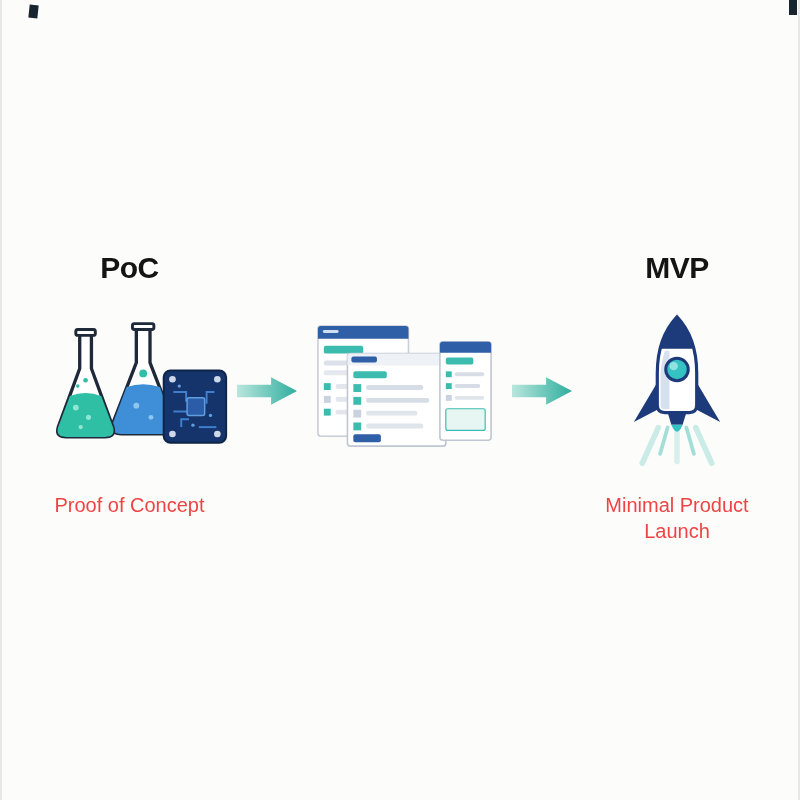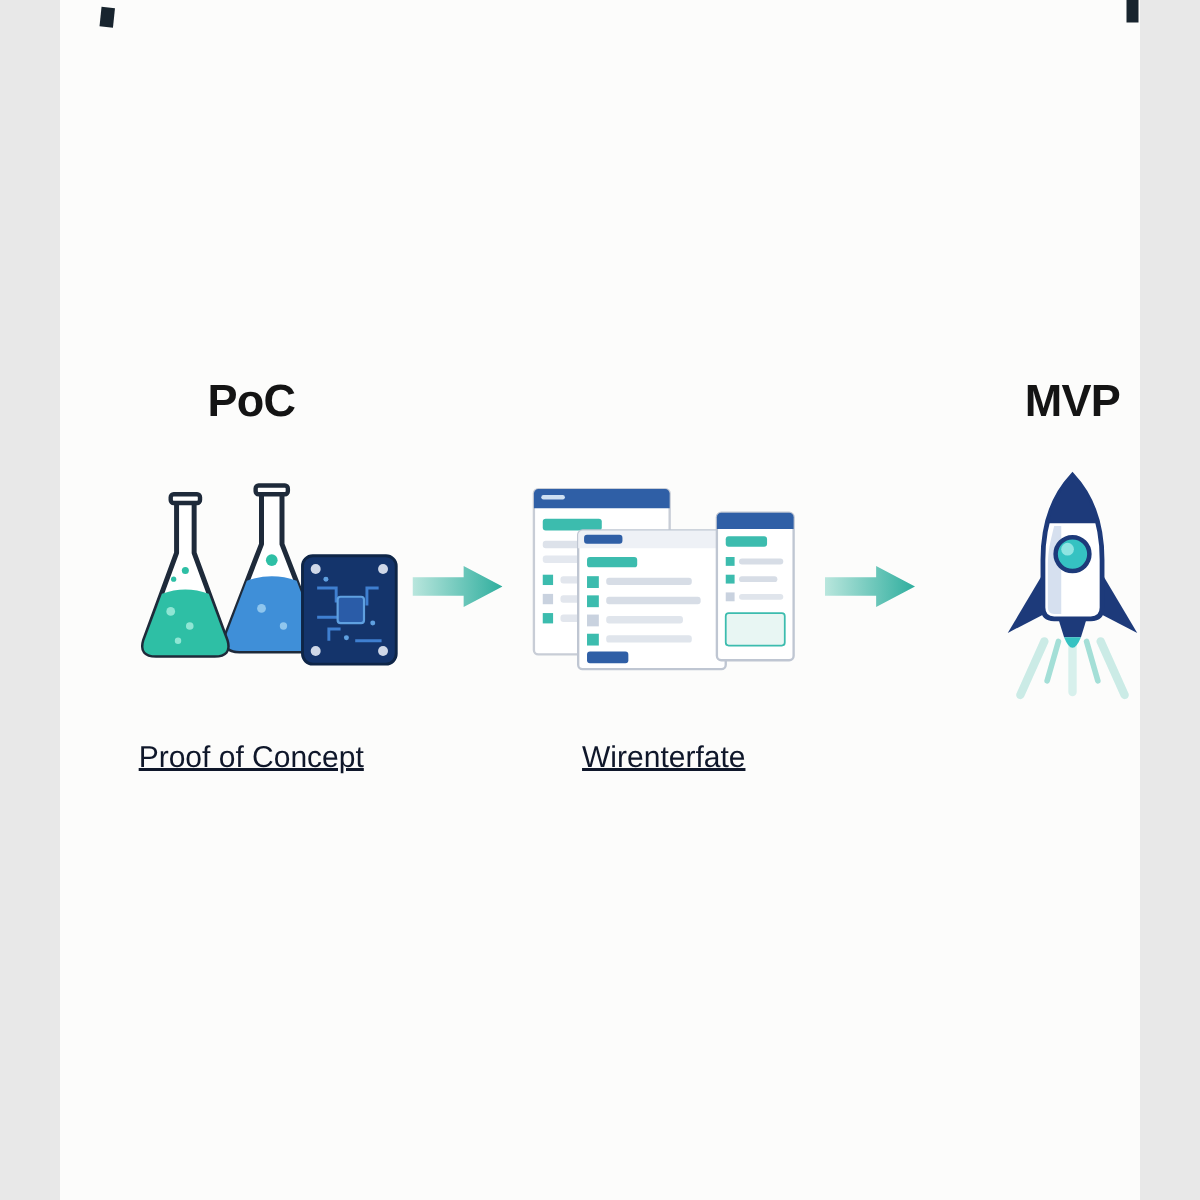--- a/index.html
+++ b/index.html
@@ -1,17 +1,17 @@
 <!DOCTYPE html>
 <html><head>
 <meta charset="utf-8">
 <style>
   html,body{margin:0;padding:0;background:#e8e8e8;}
   .canvas{
-    position:relative;width:720px;height:800px;margin:0 auto;
+    position:relative;width:796px;height:800px;margin:0 auto;
     background:#fcfcfb;overflow:hidden;
     font-family:"Liberation Sans", sans-serif;
   }
   .corner{position:absolute;background:#18242e;}
   .corner-left{left:27px;top:5px;width:9px;height:13px;transform:rotate(6deg);}
   .corner-right{right:1px;top:0;width:8px;height:15px;}
   .diagram{
     position:absolute;left:20px;top:240px;width:760px;
     display:grid;
     grid-template-columns:215px 60px 215px 60px 210px;
@@ -20,22 +20,22 @@
   }
   .c1{grid-column:1}.c2{grid-column:2}.c3{grid-column:3}.c4{grid-column:4}.c5{grid-column:5}
   .r1{grid-row:1}.r2{grid-row:2}.r3{grid-row:3}
   .stage-title{
     font-size:30px;font-weight:700;color:#141414;letter-spacing:-0.5px;
     align-self:center;
   }
   .icon-cell{display:flex;align-items:center;justify-content:center;width:100%;height:100%;}
   .arrow-cell{display:flex;align-items:center;justify-content:center;width:100%;height:100%;}
   .caption{
-    font-size:20px;color:#0f172a;text-align:center;line-height:1.3;
-    align-self:start;padding-top:6px;text-decoration:underline;
+    font-size:20px;color:#ef4444;text-align:center;line-height:1.3;
+    align-self:start;padding-top:6px;
   }
   .caption.narrow{max-width:152px;}
   svg{display:block;}
 </style>
 </head>
 <body>
 
 <div class="canvas">
 
   <span class="corner corner-left"></span>
@@ -184,16 +184,16 @@
 
         <circle cx="65" cy="62" r="12" fill="#35C2C2" stroke="#1D3A7A" stroke-width="3.2"></circle>
         <circle cx="61.5" cy="58.5" r="4.5" fill="#8fe4e2"></circle>
 
         <path d="M55 108 L75 108 L71 121 L59 121 Z" fill="#1D3A7A"></path>
         <path d="M59 121 Q65 136 71 121 Z" fill="#35C2C2"></path>
       </svg>
     </div>
 
     <div class="caption c1 r3">Proof of Concept</div>
-    <div class="caption c3 r3">Wirenterfate</div>
+    <div class="caption narrow c5 r3">Minimal Product Launch</div>
 
   </div>
 </div>
 
 </body></html>

